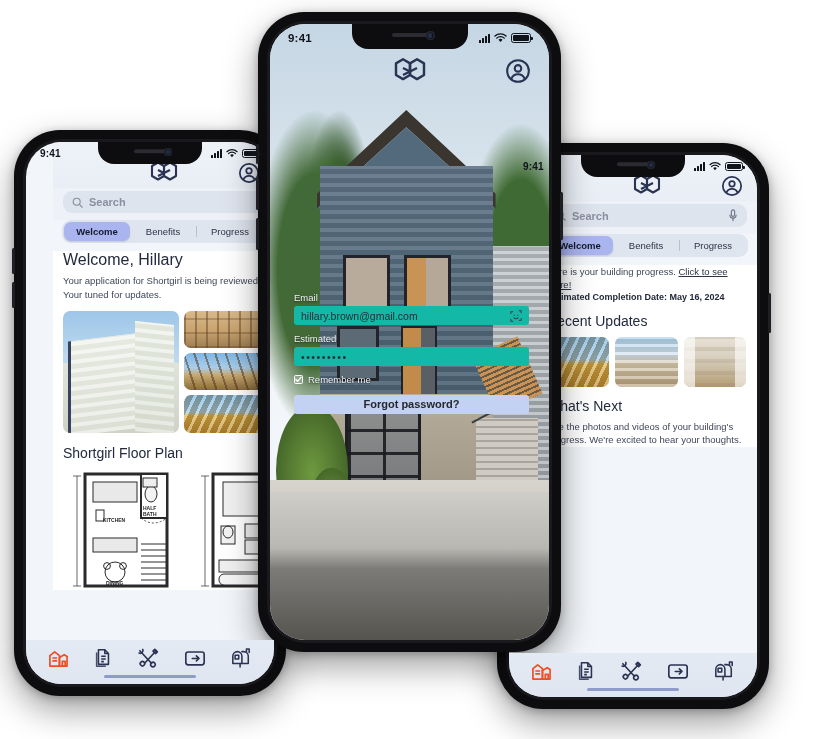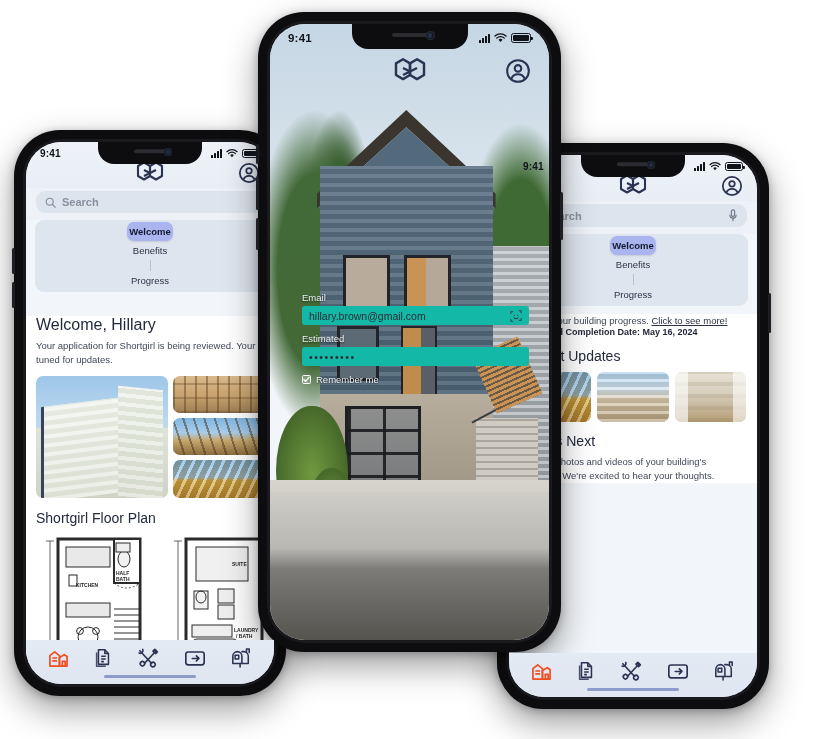--- a/index.html
+++ b/index.html
@@ -22,20 +22,21 @@
     position: absolute; inset: 9px;
     background: #1a1a1e;
     border-radius: 38px;
     padding: 3px;
   }
   .screen {
     position: absolute; inset: 3px;
     border-radius: 35px;
     overflow: hidden;
     background: #f2f5f9;
+    padding-left: 27px;
   }
   .notch {
     position: absolute; top: 0; left: 50%; transform: translateX(-50%);
     background: #0d0d0f;
     border-bottom-left-radius: 16px; border-bottom-right-radius: 16px;
     z-index: 40;
   }
   .notch .speaker {
     position:absolute; left:50%; top:42%; transform:translate(-50%,-50%);
     background:#2b2b31; border-radius:3px;
@@ -88,21 +89,20 @@
     color:#8a90a0;
     font-weight:bold;
   }
   .searchbar .ph { flex:1; }
 
   
   .tabs {
     display:flex; align-items:center;
     background:#dfe5ef; margin:0 9px; border-radius:9px; padding:2px;
     position:relative;
-    flex-direction:column;
   }
   .tab {
     flex:1; text-align:center; padding:4px 2px; border-radius:7px;
     color:#2c3346; font-weight:400;
   }
   .tab.active { background:#aab4ef; font-weight:700; color:#131a2e; box-shadow:0 1px 2px rgba(0,0,0,.12); }
   .tabdiv { width:1px; height:11px; background:#b9c0cf; }
 
   
   .content { background:#ffffff; flex:1; overflow:hidden; }
@@ -184,21 +184,21 @@
     display:flex; align-items:center; justify-content:space-around;
     z-index:20;
   }
   .navicon { display:flex; align-items:center; justify-content:center; }
   .homebar {
     position:absolute; bottom:6px; left:50%; transform:translateX(-50%);
     height:3px; border-radius:2px; background:#8e9cc9;
   }
 
   
-  .loginform { position:absolute; left:12px; right:0; z-index:30; }
+  .loginform { position:absolute; left:4px; right:0; z-index:30; }
   .flabel { color:#eef0f4; text-shadow:0 1px 2px rgba(0,0,0,.55); }
   .field {
     background:#14b8a6; border-radius:3px; display:flex; align-items:center;
     color:#2a2d36;
   }
   .field .val { flex:1; }
   .remember { display:flex; align-items:center; gap:5px; color:#eef0f4;
     text-shadow:0 1px 2px rgba(0,0,0,.6); }
   .cbox { width:9px; height:9px; border:1.3px solid #fff; border-radius:1.5px;
     display:flex; align-items:center; justify-content:center; background:rgba(255,255,255,.18);}
@@ -324,21 +324,21 @@
           </div>
         </div>
 
         <div class="tabs" style="font-size:9.5px;">
           <div class="tab active">Welcome</div>
           <div class="tab">Benefits</div>
           <div class="tabdiv"></div>
           <div class="tab">Progress</div>
         </div>
 
-        <div class="content" style="margin-top:24px; padding:0 10px;">
+        <div class="content" style="margin-top:8px; padding:0 10px;">
           <div class="h1" style="font-size:16px; margin-bottom:5px;">Welcome, Hillary</div>
           <div class="body" style="font-size:9.5px; line-height:1.45; margin-bottom:9px;">Your application for Shortgirl is being reviewed. Your tuned for updates.</div>
 
           <div style="display:flex; gap:5px; height:122px;">
             <div class="tile constr-a" style="flex:1.45;"></div>
             <div style="flex:1; display:flex; flex-direction:column; gap:5px;">
               <div class="tile constr-b" style="flex:1;"></div>
               <div class="tile constr-c" style="flex:1;"></div>
               <div class="tile constr-d" style="flex:1;"></div>
             </div>
@@ -700,19 +700,20 @@
 
           <div class="remember" style="font-size:9.5px; margin-bottom:10px;">
             <span class="cbox">
               <svg width="7" height="7" viewBox="0 0 8 8">
                   <path d="M1 4 L3 6.2 L7 1.4" fill="none" stroke="#fff" stroke-width="1.4" stroke-linecap="round" stroke-linejoin="round"></path>
                 </svg>
             </span>
             <span>Remember me</span>
           </div>
 
+          <div class="btn-secondary" style="height:19px; line-height:19px; font-size:11px; font-weight:700;">Forgot password?</div>
         </div>
 
       </div>
     </div>
   </div>
 
 </div>
 
 </body></html>

